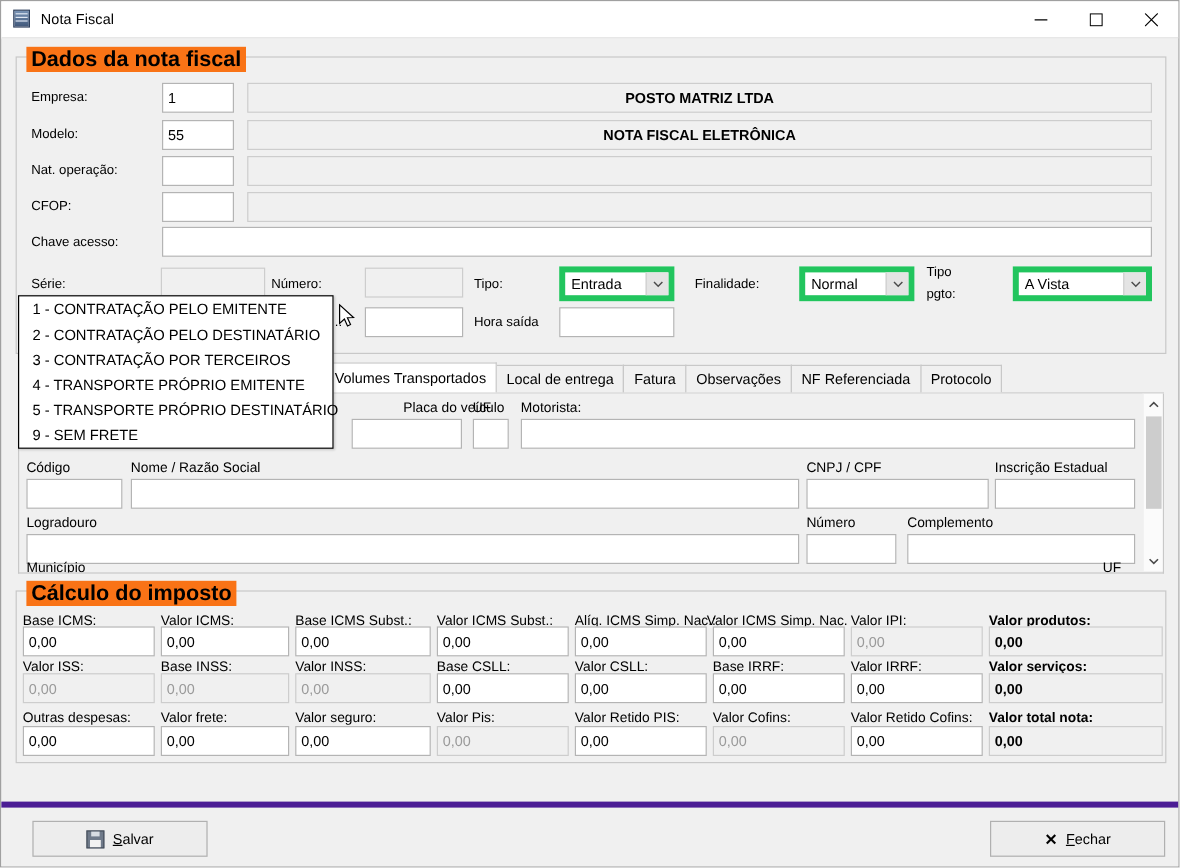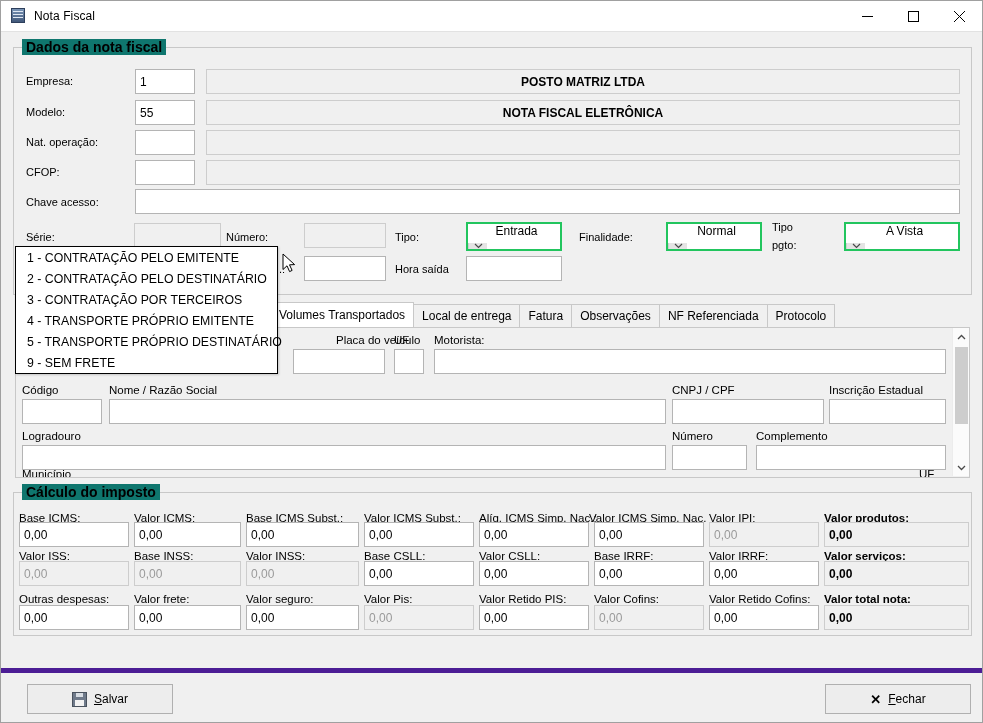--- a/index.html
+++ b/index.html
@@ -58,23 +58,23 @@
 
   
   .groupbox {
     position: absolute;
     border: 1px solid #c8c8c8;
     background: #f0f0f0;
   }
   .gb-title {
     position: absolute;
     top: -9px; left: 8px;
-    background: #0f766e;
+    background: #f97316;
     padding: 0 4px;
-    font-size: 14px;
+    font-size: 18px;
     font-weight: bold;
     color: #000;
     white-space: nowrap;
   }
 
   
   .lbl {
     position: absolute;
     font-size: 11px;
     color: #000;
@@ -103,23 +103,23 @@
     background: #f0f0f0;
     border-color: #cdcdcd;
     color: #000;
   }
   .fld.ctr { justify-content: center; font-weight: bold; font-size: 12px; }
   .fld.bold { font-weight: bold; }
 
   .combo {
     position: absolute;
     background: #fff;
-    border: 2px solid #22c55e;
-    display: flex; align-items: center;
-    font-size: 12px; color: #000; flex-direction: column;
+    border: 5px solid #22c55e;
+    display: flex; align-items: center;
+    font-size: 12px; color: #000;
   }
   .combo .cv { flex: 1; padding-left: 5px; white-space: nowrap; overflow: hidden; }
   .combo .carrow {
     width: 19px; align-self: stretch;
     background: #e4e4e4;
     border-left: 1px solid #cfcfcf;
     display: flex; align-items: center; justify-content: center;
   }
   .combo .carrow svg { display: block; }
 

